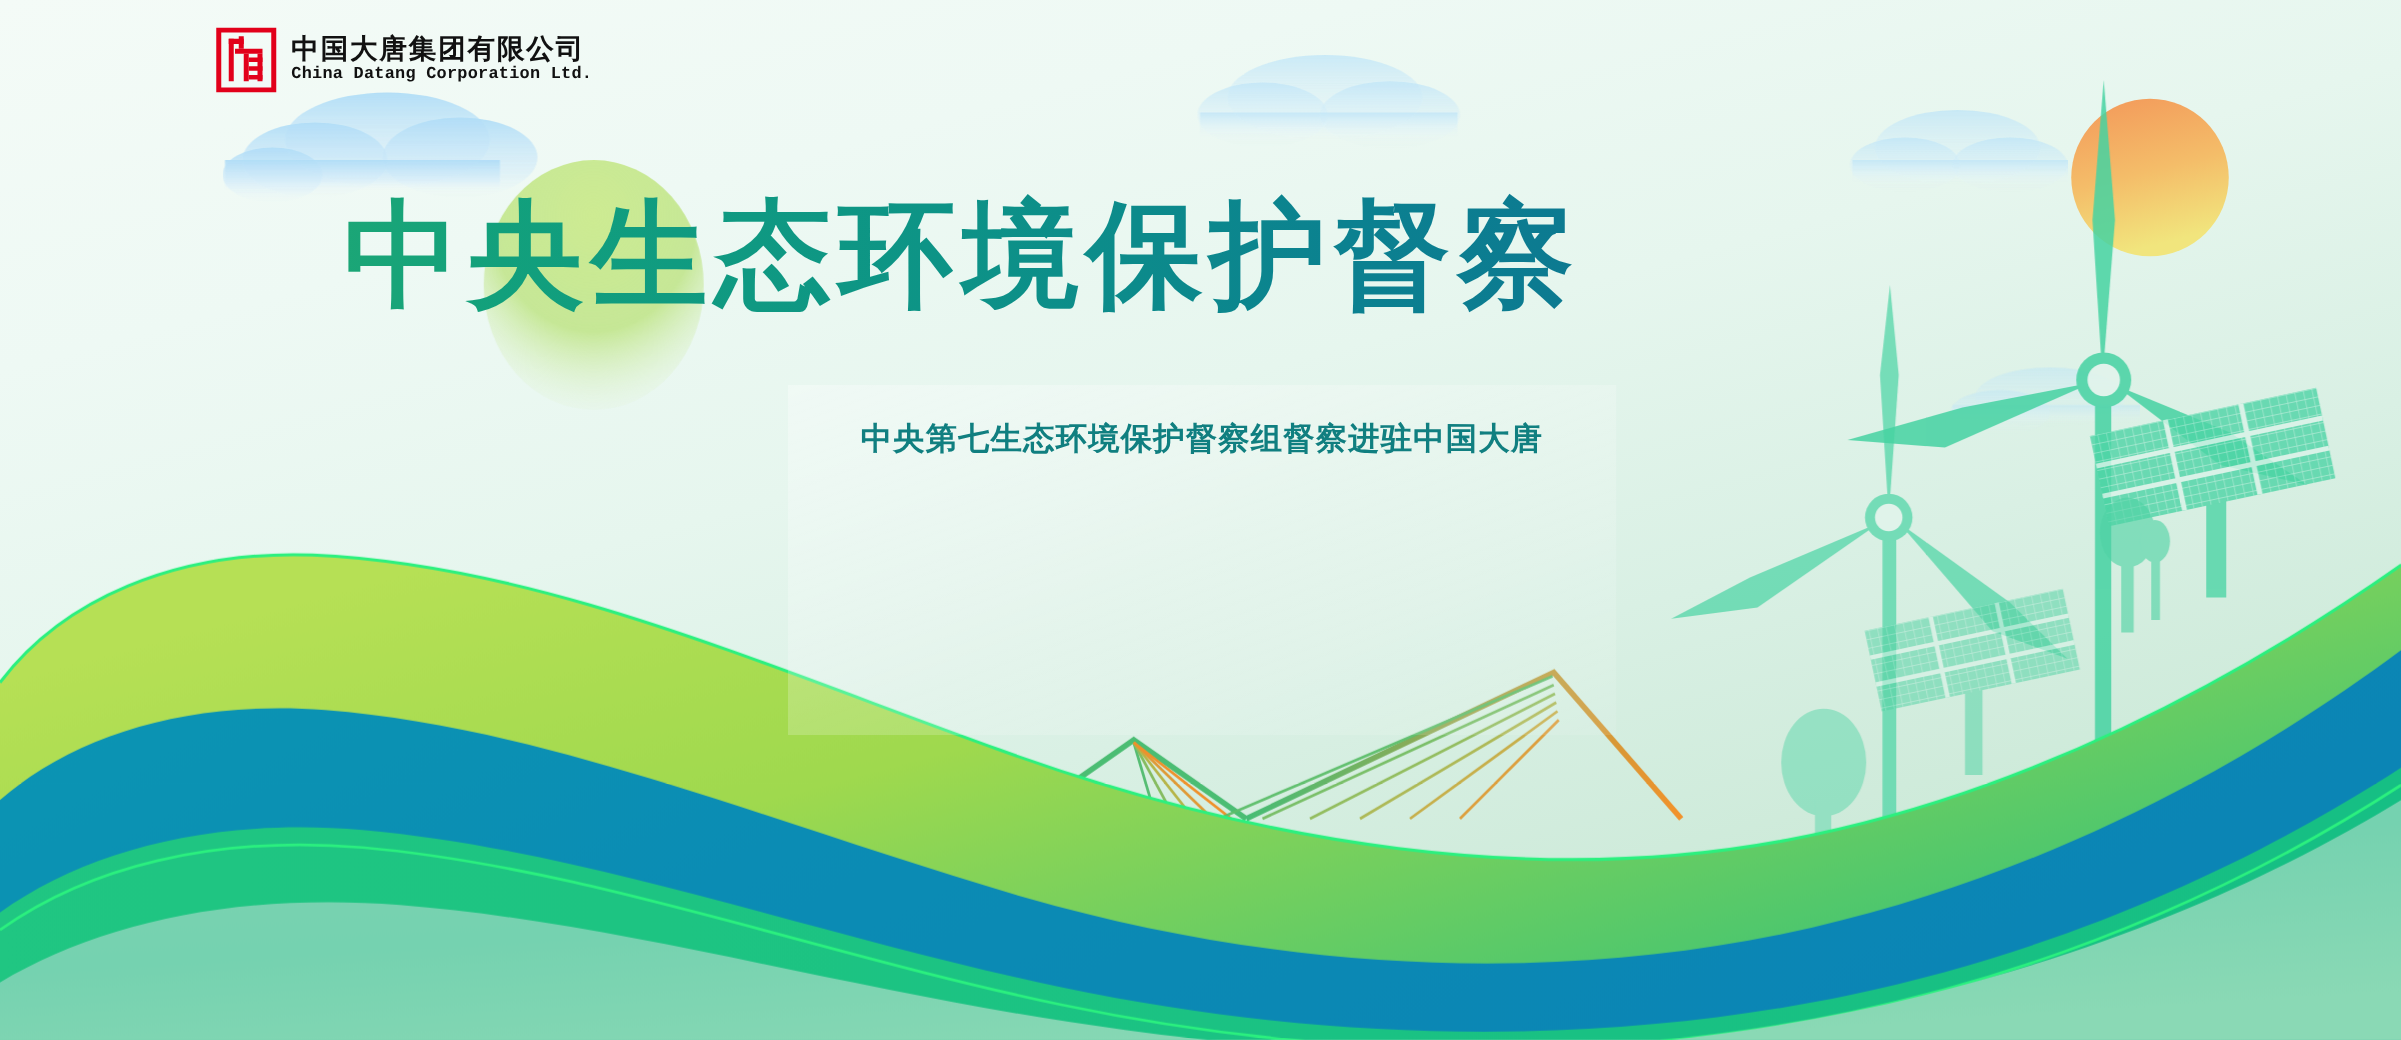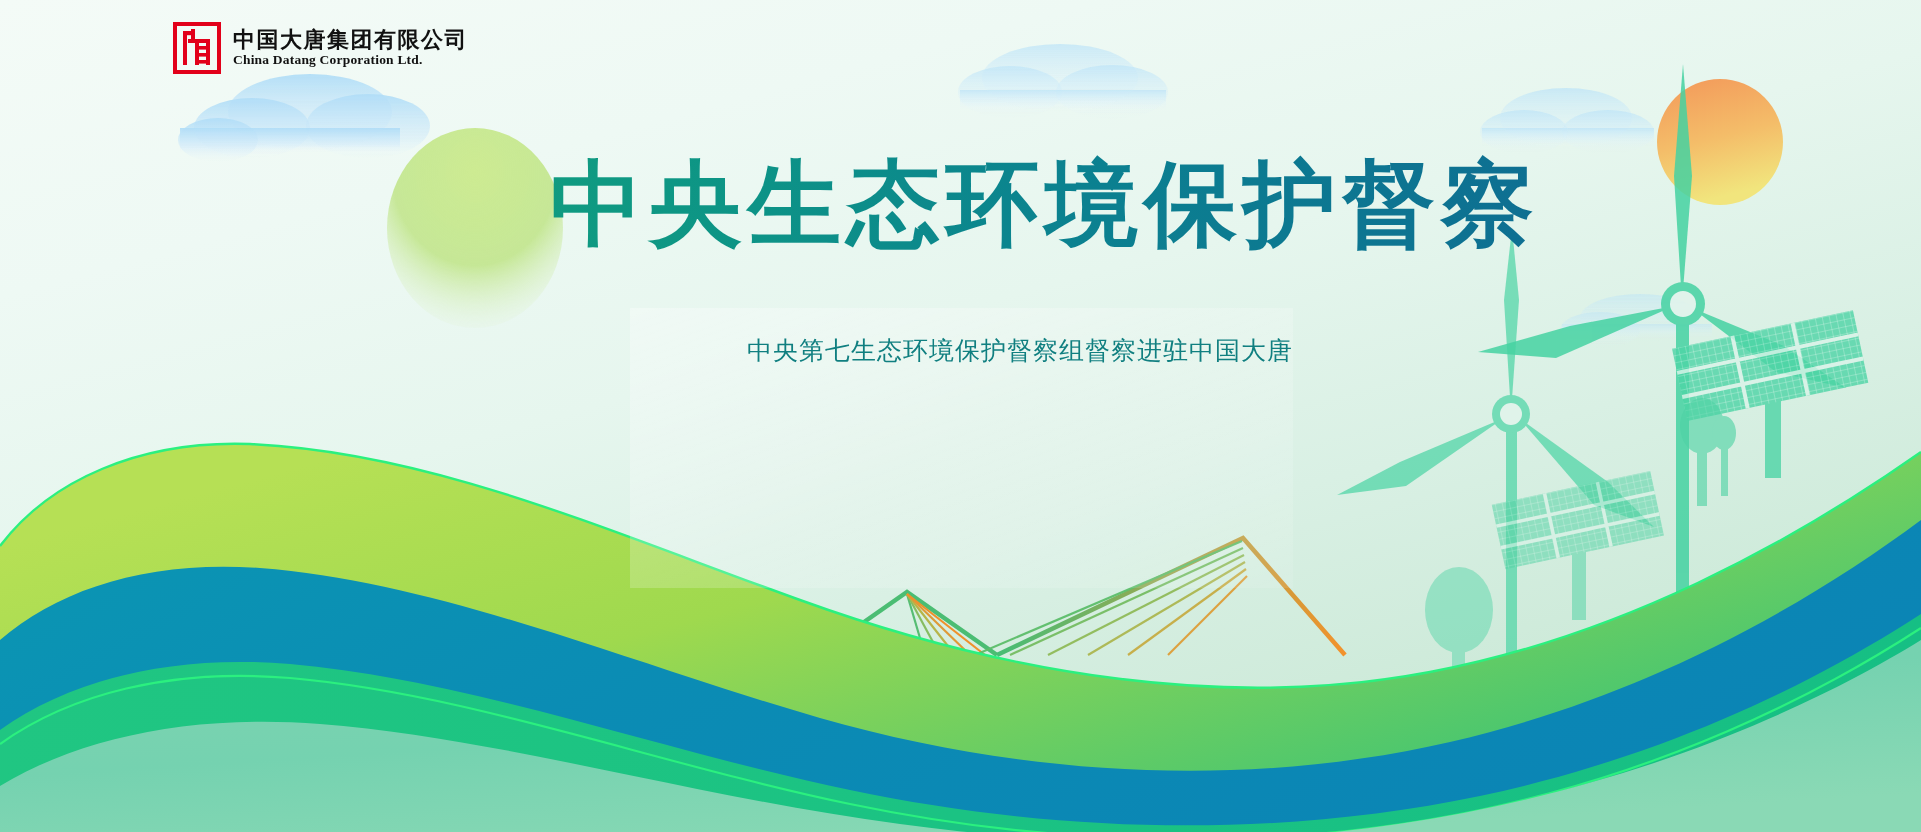--- a/index.html
+++ b/index.html
@@ -26,27 +26,27 @@
   .logo-mark{
     width:48px;height:52px;flex:0 0 auto;
   }
   .logo-text{display:flex;flex-direction:column;justify-content:center;line-height:1;}
   .logo-cn{
     font-size:22px;font-weight:bold;color:#111;letter-spacing:1.5px;
     font-family:"DejaVu Sans","Liberation Sans",sans-serif;
   }
   .logo-en{
     font-size:13.5px;font-weight:bold;color:#111;letter-spacing:.2px;margin-top:2px;
-    font-family:Liberation Serif, serif;
+    font-family:Liberation Mono, monospace;
   }
 
   
   .headline{
     position:absolute;left:0;top:152px;width:1540px;
-    text-align:right;
+    text-align:center;
     z-index:35;
     font-family:"DejaVu Serif","Liberation Serif",serif;
     font-weight:bold;
     font-size:93px;
     letter-spacing:6px;
     line-height:1.12;
     background:linear-gradient(90deg,#2fb36a 0%,#12a07c 26%,#0d9486 48%,#0b8190 70%,#0e6f92 100%);
     -webkit-background-clip:text;
     background-clip:text;
     color:transparent;
@@ -55,23 +55,23 @@
   }
 
   
   .info-panel{
     position:absolute;left:630px;top:308px;width:663px;height:280px;
     background:linear-gradient(160deg,rgba(255,255,255,.34) 0%,rgba(255,255,255,.22) 45%,rgba(255,255,255,.10) 100%);
     z-index:30;
   }
   .info-sub{
     position:absolute;left:0;right:0;top:26px;
-    text-align:right;
+    text-align:center;
     font-family:"DejaVu Serif","Liberation Serif",serif;
-    font-weight:normal;
+    font-weight:bold;
     font-size:25px;
     letter-spacing:1px;
     color:#107f80;
     white-space:nowrap;
   }
   .info-lines{
     position:absolute;left:48px;top:88px;
   }
   .info-line{
     font-family:"DejaVu Sans","Liberation Sans",sans-serif;

